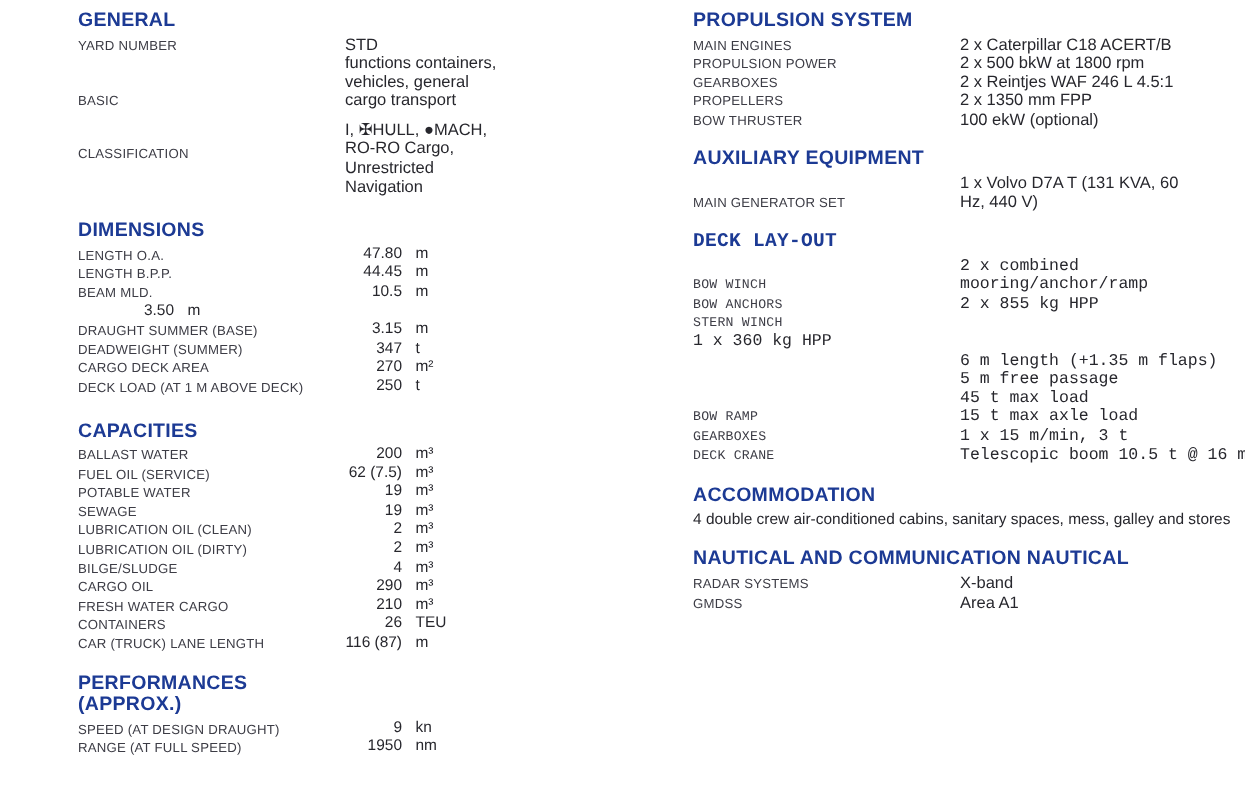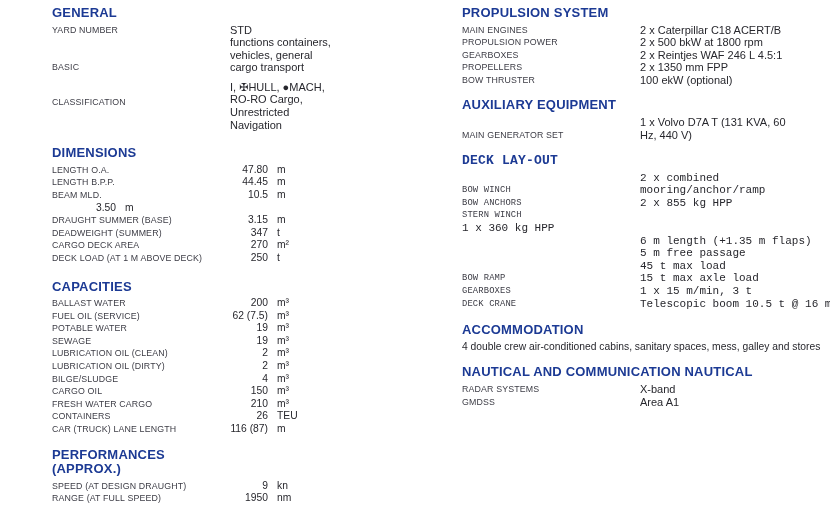--- a/index.html
+++ b/index.html
@@ -149,21 +149,21 @@
       <span class="num">2</span>
       <span class="unit">m³</span>
     </div>
     <div class="row metric">
       <span class="label">BILGE/SLUDGE</span>
       <span class="num">4</span>
       <span class="unit">m³</span>
     </div>
     <div class="row metric">
       <span class="label">CARGO OIL</span>
-      <span class="num">150</span>
+      <span class="num">290</span>
       <span class="unit">m³</span>
     </div>
     <div class="row metric">
       <span class="label">FRESH WATER CARGO</span>
       <span class="num">210</span>
       <span class="unit">m³</span>
     </div>
     <div class="row metric">
       <span class="label">CONTAINERS</span>
       <span class="num">26</span>

